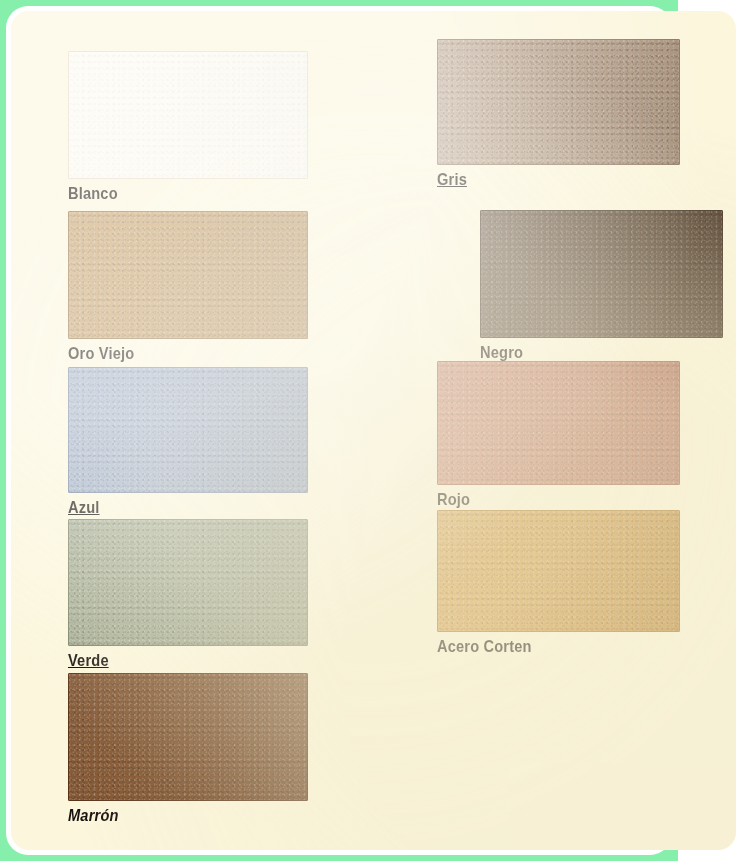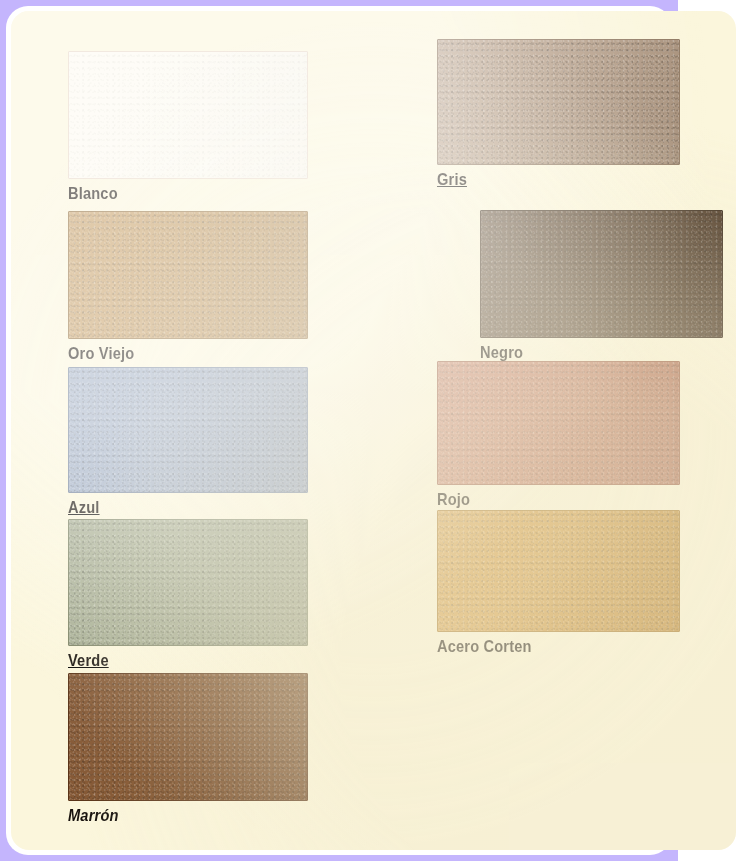--- a/index.html
+++ b/index.html
@@ -12,21 +12,21 @@
     height: 861px;
     overflow: hidden;
     font-family: "Liberation Sans", sans-serif;
   }
 
   
   #page-frame {
     position: relative;
     width: 678px;
     height: 861px;
-    background: #c4b5fd;
+    background: #86efac;
     box-sizing: border-box;
   }
 
   
   #page-white-ring {
     position: absolute;
     left: 6px;
     top: 6px;
     right: 6px;
     bottom: 6px;

